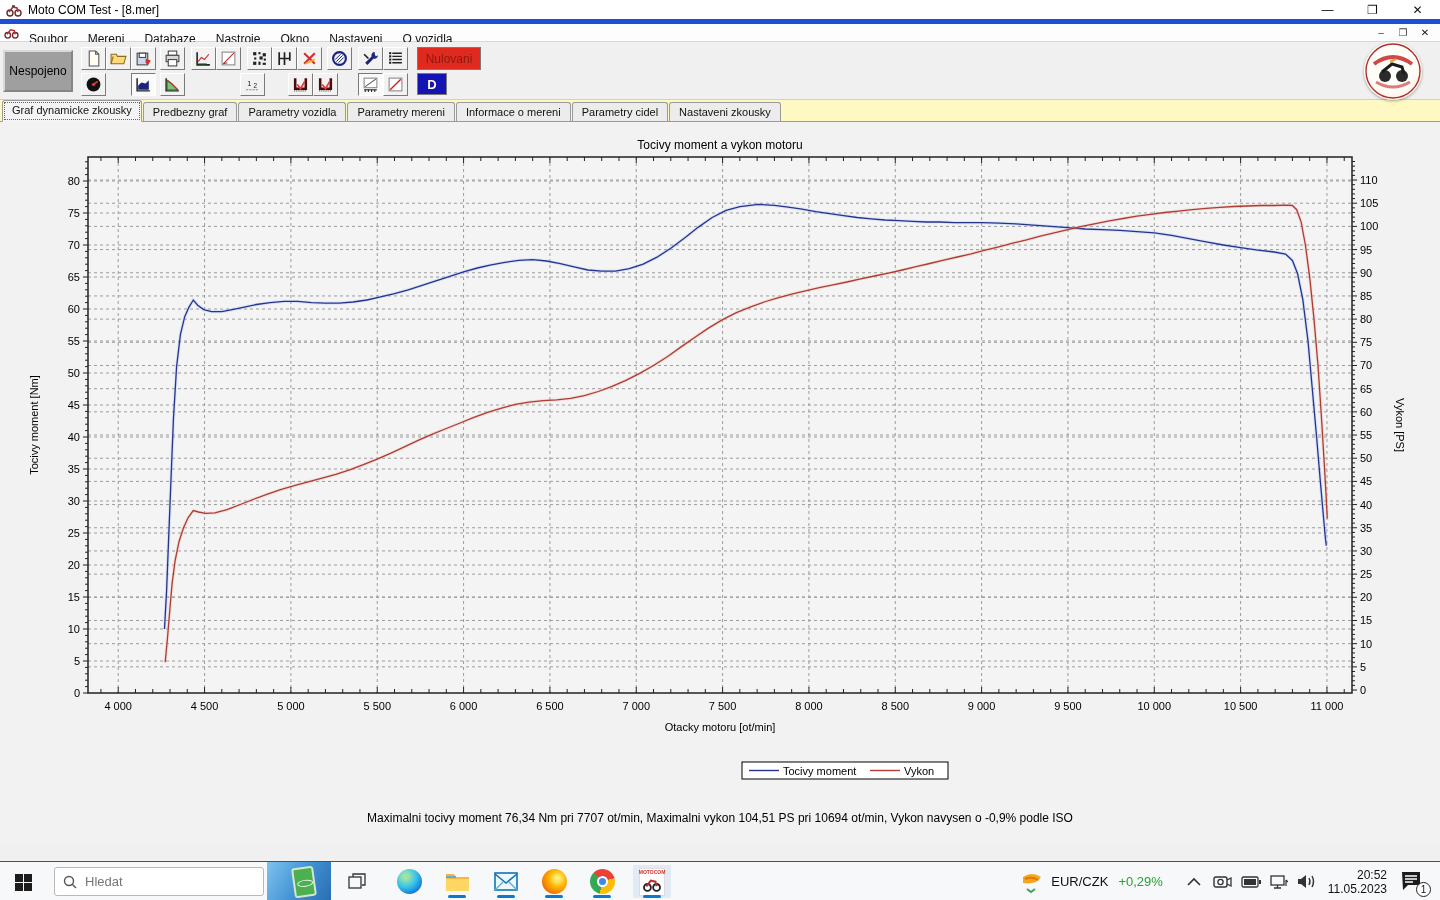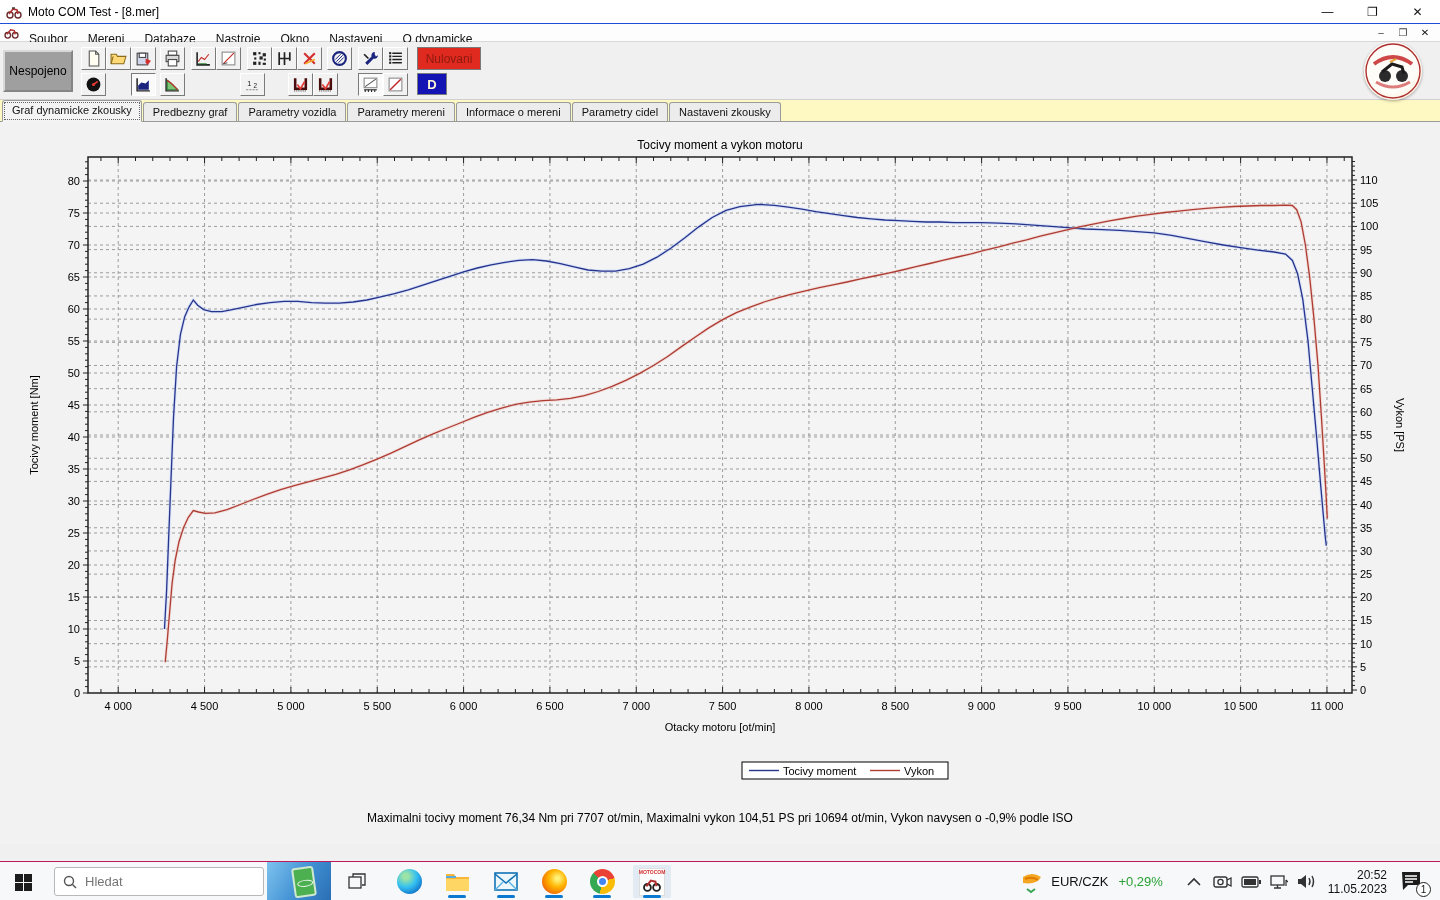--- a/index.html
+++ b/index.html
@@ -2,21 +2,21 @@
 <html><head>
 <meta charset="utf-8">
 <style>
   * { margin:0; padding:0; box-sizing:border-box; }
   html,body { width:1440px; height:900px; overflow:hidden; background:#e8e8e8;
               font-family:"Liberation Sans", sans-serif; }
   .window { width:1440px; height:861px; background:#f0f0f0; display:flex; flex-direction:column; }
 
   
   .titlebar { height:24px; background:#ffffff; display:flex; align-items:center; padding-left:6px;
-              border-bottom:1px solid #1d4ed8; }
+              border-bottom:5px solid #1d4ed8; }
   .titlebar .title { font-size:12px; color:#000; margin-left:6px; }
   .win-controls { margin-left:auto; display:flex; height:100%; }
   .win-btn { width:45px; height:100%; display:flex; align-items:center; justify-content:center;
              font-size:12px; color:#111; cursor:default; }
 
   
   .menubar { height:18px; background:#fdfdfd; display:flex; align-items:center; gap:0;
              border-bottom:1px solid #d8d8d8; padding-left:4px; }
   .menu-item { font-size:12px; color:#111; padding:0 10px;margin-top:12px; }
   .mdi-controls { margin-left:auto; display:flex; gap:8px; padding-right:8px; }
@@ -113,21 +113,21 @@
       <circle cx="4" cy="10" r="3" fill="none" stroke="#6b2b2b" stroke-width="1.4"></circle>
       <circle cx="12" cy="10" r="3" fill="none" stroke="#6b2b2b" stroke-width="1.4"></circle>
       <path d="M3 9 L7 4 L11 5 L12 9" fill="none" stroke="#b03030" stroke-width="1.6"></path>
     </svg>
     <span class="menu-item">Soubor</span>
     <span class="menu-item">Mereni</span>
     <span class="menu-item">Databaze</span>
     <span class="menu-item">Nastroje</span>
     <span class="menu-item">Okno</span>
     <span class="menu-item">Nastaveni</span>
-    <span class="menu-item">O dynamicke</span>
+    <span class="menu-item">O vozidla</span>
     <div class="mdi-controls">
       <span class="mdi-btn">–</span>
       <span class="mdi-btn">❐</span>
       <span class="mdi-btn" style="color:#111">✕</span>
     </div>
   </div>
 
   <div class="toolbar">
     <div class="conn-box">Nespojeno</div>
 

